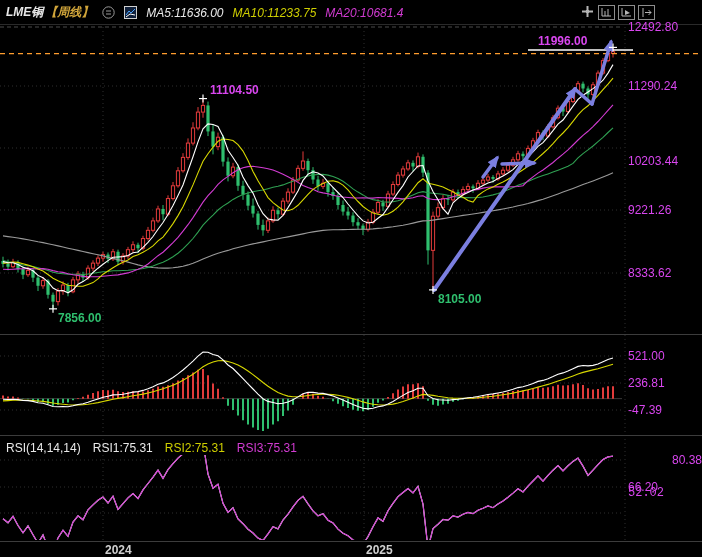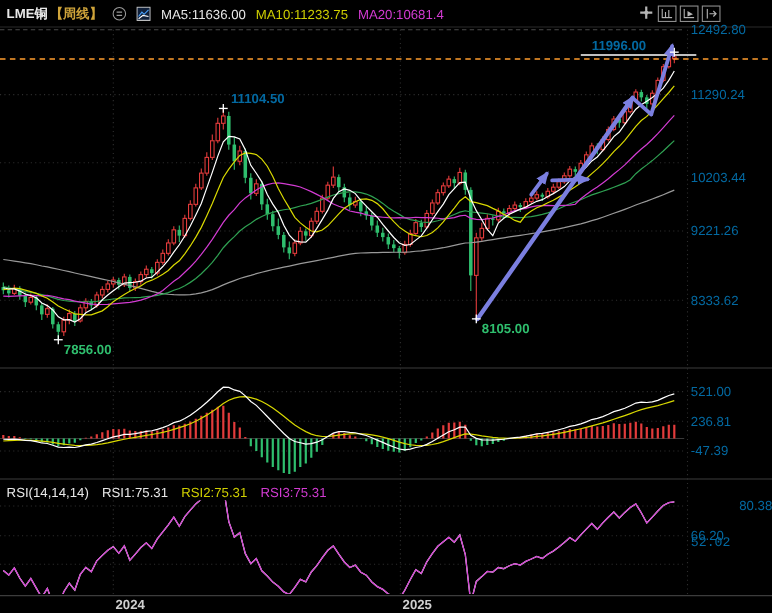--- a/index.html
+++ b/index.html
@@ -1,23 +1,23 @@
 <!DOCTYPE html>
 <html><head>
 <meta charset="utf-8">
 <style>
   html,body{margin:0;padding:0;background:#000;}
   .stage{position:relative;width:702px;height:557px;background:#000;overflow:hidden;
          font-family:"Liberation Sans",sans-serif;}
   #chart{position:absolute;left:0;top:0;}
   .topbar{position:absolute;left:6px;top:4px;height:17px;display:flex;align-items:center;
-          gap:9px;font-size:12px;white-space:nowrap;z-index:5;}
+          gap:9px;font-size:12px;white-space:nowrap;z-index:5;font-style:italic;}
   .ttl{font-weight:bold;}
   .c-white{color:#e8e8e8}.c-yellow{color:#cfcf00}.c-magenta{color:#d23bd2}
-  .c-gold{color:#cfa43a}.c-red{color:#0369a1}.c-green{color:#2fbf6e}
+  .c-gold{color:#cfa43a}.c-red{color:#d946ef}.c-green{color:#2fbf6e}
   .tools{position:absolute;left:580px;top:5px;display:flex;gap:3px;z-index:5;}
   .tool{width:15px;height:13px;display:inline-flex;align-items:center;justify-content:center;}
   .tool.boxed{border:1px solid #8d8d8d;}
   .circ,.minichart{display:inline-flex;align-items:center;}
   .axlabel{position:absolute;font-size:12px;z-index:4;}
   .mark{position:absolute;font-size:12px;font-weight:bold;z-index:4;}
   .panelhdr{position:absolute;left:6px;font-size:12px;display:flex;gap:12px;
             white-space:nowrap;z-index:4;}
   .year{position:absolute;top:543px;font-size:12px;font-weight:bold;color:#cfcfcf;z-index:4;}
   .watermark{position:absolute;right:7px;top:499px;font-size:40px;font-weight:bold;

